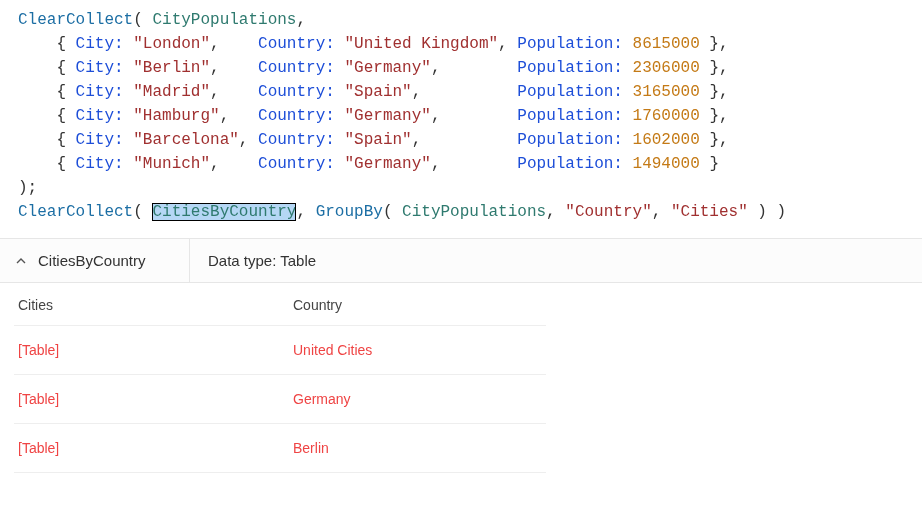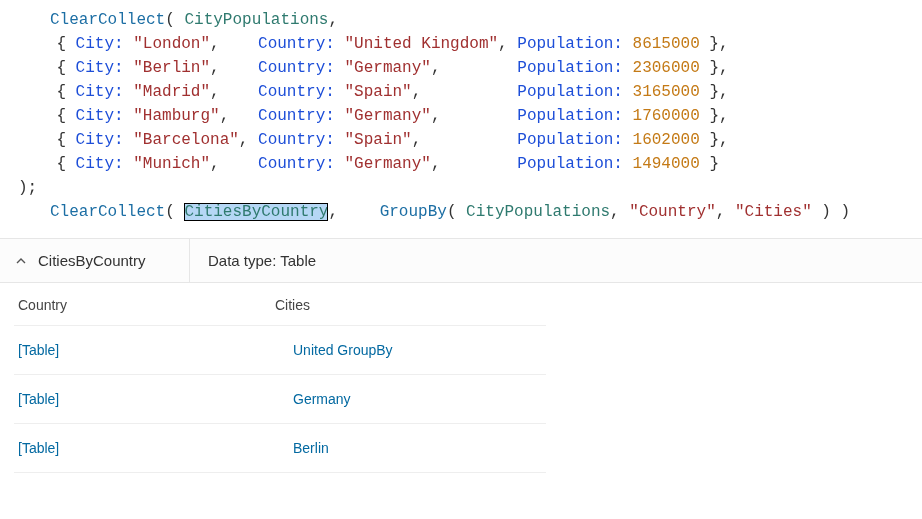--- a/index.html
+++ b/index.html
@@ -15,21 +15,21 @@
   }
   .code-area {
     padding: 8px 12px 14px 18px;
     font-family: Consolas, "Courier New", monospace;
     font-size: 16px;
     line-height: 24px;
     white-space: pre;
     color: #333;
     border-bottom: 1px solid #e6e6e6;
   }
-  .fn   { color: #1c6ea4; margin-left: 32px; }      
+  .fn   { color: #1c6ea4; }      
   .ident{ color: #2f7a6f; margin-top: 6px; }      
   .key  { color: #1d4ed8; }      
   .str  { color: #a03030; }      
   .num  { color: #c47a16; text-align: center; }      
   .brace{ color: #333; }
   .sel {
     background:#b5d7f5;
     outline:1px solid #000;
     outline-offset:-1px;
     color:#2f7a6f;
@@ -70,21 +70,21 @@
   .result-table .thead,
   .result-table .trow {
     display:flex;
     border-bottom:1px solid #eee;
   }
   .result-table .thead {
     color:#444;
     font-size:14px;
   }
   .result-table .thead .cell { padding:10px 4px 12px 4px; }
-  .result-table .trow  .cell { padding:16px 4px 16px 4px; color:#0369a1; font-size:14px; }
+  .result-table .trow  .cell { padding:16px 4px 16px 4px; color:#ef4444; font-size:14px; }
   .result-table .c0 { width:275px; }
   .result-table .c1 { flex:1; }
 </style>
 </head>
 <body>
 
 <div class="code-area"><span class="fn">ClearCollect</span><span class="brace">( </span><span class="ident">CityPopulations</span><span class="brace">,</span>
     <span class="brace">{ </span><span class="key">City:</span> <span class="str">"London"</span><span class="brace">,    </span><span class="key">Country:</span> <span class="str">"United Kingdom"</span><span class="brace">, </span><span class="key">Population:</span> <span class="num">8615000</span><span class="brace"> },</span>
     <span class="brace">{ </span><span class="key">City:</span> <span class="str">"Berlin"</span><span class="brace">,    </span><span class="key">Country:</span> <span class="str">"Germany"</span><span class="brace">,        </span><span class="key">Population:</span> <span class="num">2306000</span><span class="brace"> },</span>
     <span class="brace">{ </span><span class="key">City:</span> <span class="str">"Madrid"</span><span class="brace">,    </span><span class="key">Country:</span> <span class="str">"Spain"</span><span class="brace">,          </span><span class="key">Population:</span> <span class="num">3165000</span><span class="brace"> },</span>
@@ -103,26 +103,26 @@
     </span>
     <span class="name">CitiesByCountry</span>
   </div>
   <div class="rh-right">
     <span>Data type: </span><b>Table</b>
   </div>
 </div>
 
 <div class="result-table">
   <div class="thead">
+    <div class="cell c0">Cities</div>
     <div class="cell c1">Country</div>
-    <div class="cell c0">Cities</div>
   </div>
   <div class="trow">
     <div class="cell c0">[Table]</div>
-    <div class="cell c1">United GroupBy</div>
+    <div class="cell c1">United Cities</div>
   </div>
   <div class="trow">
     <div class="cell c0">[Table]</div>
     <div class="cell c1">Germany</div>
   </div>
   <div class="trow">
     <div class="cell c0">[Table]</div>
     <div class="cell c1">Berlin</div>
   </div>
 </div>

